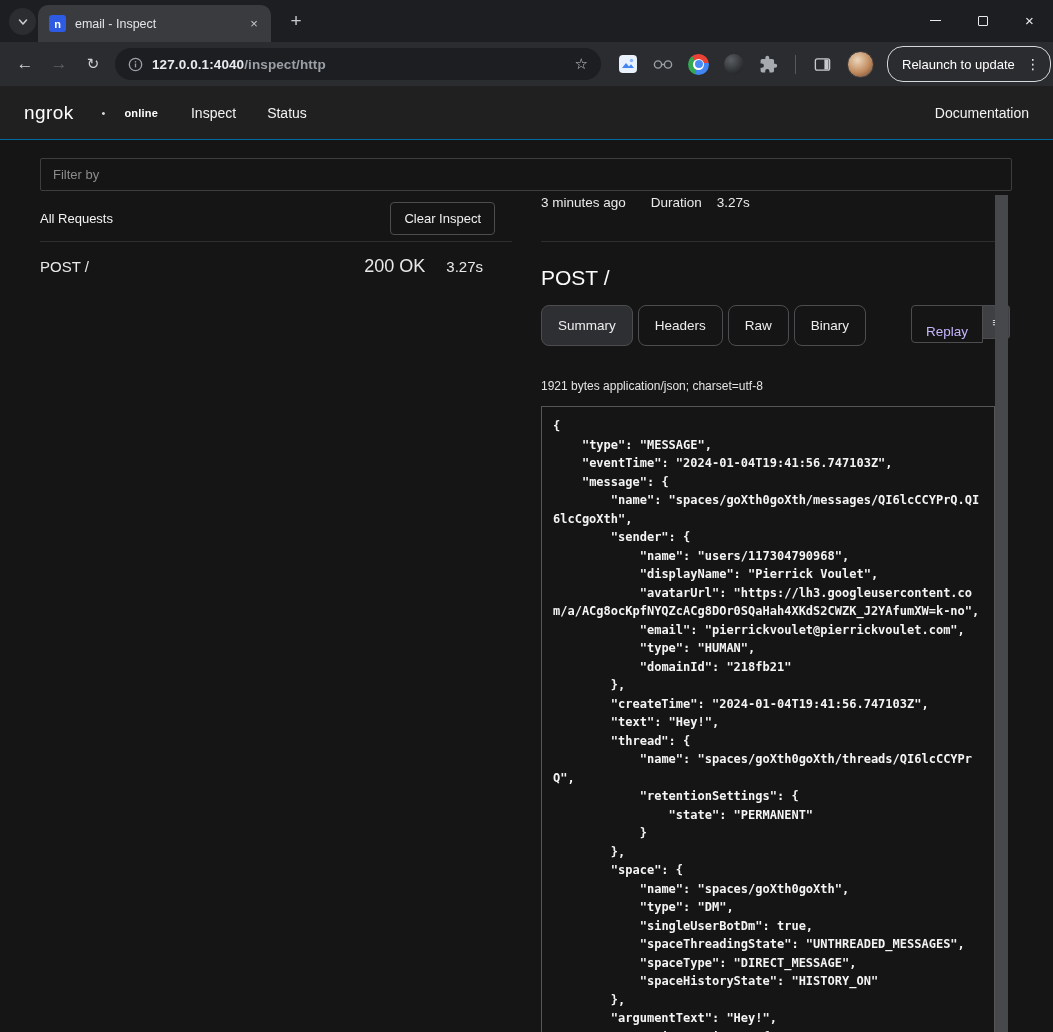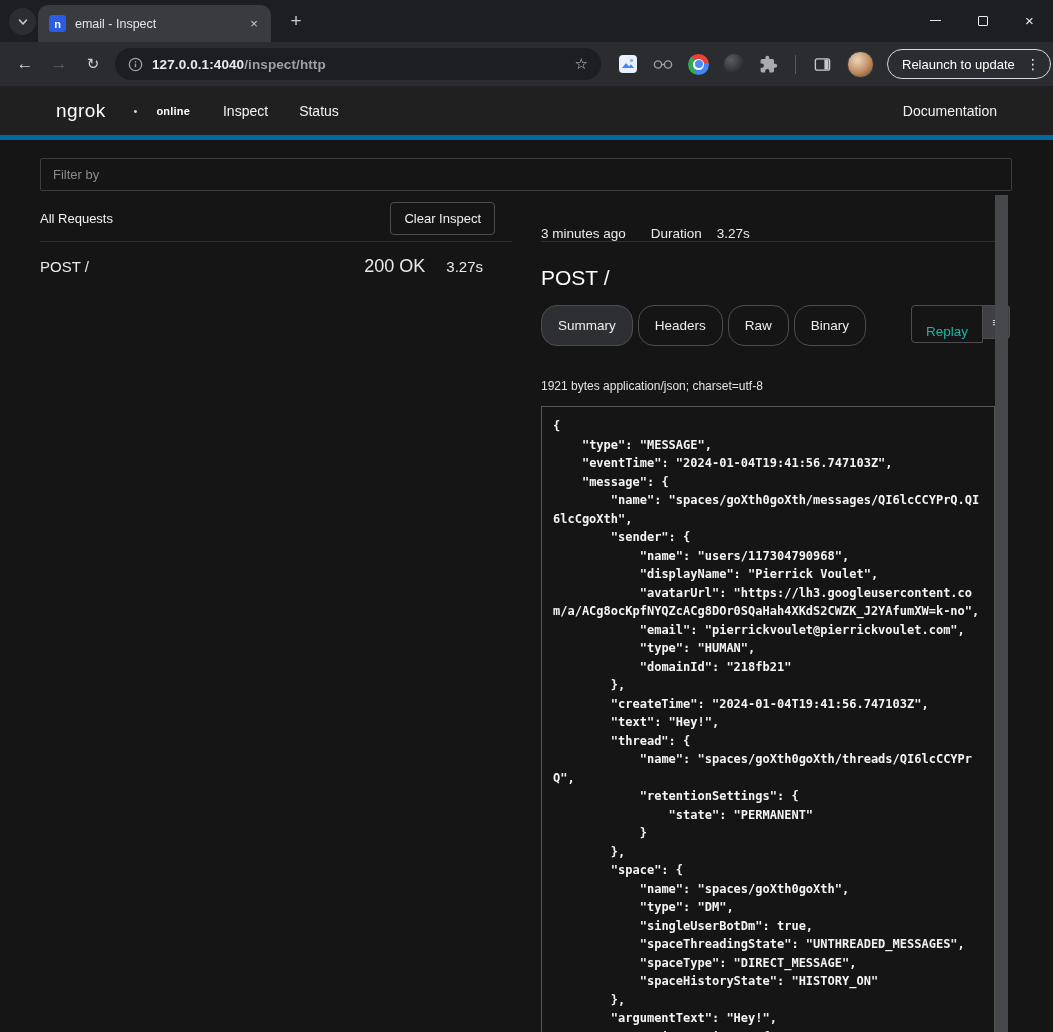--- a/index.html
+++ b/index.html
@@ -31,25 +31,25 @@
   .url-path{color:#9aa0a6;}
   .star{margin-left:auto;font-size:15px;color:#c7c9cc;cursor:pointer;}
   .ext-row{display:flex;align-items:center;gap:15px;margin-left:17px;flex:0 0 auto;}
   .ext-icon{cursor:pointer;display:flex;align-items:center;justify-content:center;}
   .chrome-icon{width:21px;height:21px;border-radius:50%;background:conic-gradient(from -40deg,#ea4335 0 120deg,#4285f4 0 240deg,#34a853 0 360deg);position:relative;}
   .chrome-icon::before{content:"";position:absolute;inset:5px;border-radius:50%;background:#fff;}
   .chrome-icon::after{content:"";position:absolute;inset:6.5px;border-radius:50%;background:#4a8cf7;}
   .dark-orb-icon{width:20px;height:20px;border-radius:50%;background:radial-gradient(circle at 35% 30%,#5a5d62,#26282b 75%);}
   .sep{width:1px;height:19px;background:#55585c;margin:0 2px;}
   .avatar{width:27px;height:27px;border-radius:50%;margin-left:15px;background:radial-gradient(circle at 38% 32%,#ecd6bb,#c08a5e 55%,#6b4a33 95%);flex:0 0 auto;cursor:pointer;border:1px solid #3a3b3e;}
-  .relaunch{margin-left:13px;height:30px;border:1px solid #d5d8dc;border-radius:16px;display:flex;align-items:center;gap:8px;padding:0 7px 0 14px;color:#fff;font-size:13px;cursor:pointer;flex:0 0 auto;white-space:nowrap;}
+  .relaunch{margin-left:13px;height:36px;border:1px solid #d5d8dc;border-radius:16px;display:flex;align-items:center;gap:8px;padding:0 7px 0 14px;color:#fff;font-size:13px;cursor:pointer;flex:0 0 auto;white-space:nowrap;}
   .kebab{font-size:14px;color:#e8eaed;padding:0 3px;cursor:pointer;}
 
   
-  .site-header{position:absolute;left:0;top:86px;width:100%;height:54px;background:#202020;display:flex;align-items:center;padding:0 56px;border-bottom:5px solid #0369a1;}
+  .site-header{position:absolute;left:0;top:86px;width:100%;height:54px;background:#202020;display:flex;align-items:center;padding:0 24px;border-bottom:1px solid #0369a1;}
   .brand{font-size:19px;color:#fdfdfd;letter-spacing:.4px;cursor:pointer;}
   .status-dot{margin-left:28px;color:#d8d8d8;font-size:11px;}
   .online{margin-left:19px;color:#ffffff;font-size:11px;font-weight:bold;letter-spacing:.2px;}
   .nav-item{margin-left:33px;color:#f2f2f2;font-size:14px;cursor:pointer;text-decoration:none;}
   .nav-item + .nav-item{margin-left:31px;}
   .nav-docs{margin-left:auto;color:#f2f2f2;font-size:14px;cursor:pointer;text-decoration:none;}
 
   
   .content{position:absolute;left:0;top:140px;width:100%;bottom:0;background:#151515;}
   .filter{position:absolute;left:40px;top:18px;width:972px;height:33px;background:transparent;border:1px solid #3e3e40;border-radius:2px;color:#ddd;font-size:13px;padding:0 12px;outline:none;font-family:inherit;}
@@ -58,29 +58,29 @@
   .left-panel{position:absolute;left:40px;top:55px;width:472px;}
   .panel-head{display:flex;align-items:center;height:47px;border-bottom:1px solid #2f2f2f;padding-right:17px;}
   .panel-title{font-size:13px;color:#f4f4f4;}
   .clear-btn{margin-left:auto;background:transparent;border:1px solid #4d4d4f;border-radius:4px;color:#f0f0f0;font-size:13px;padding:8px 13px;cursor:pointer;font-family:inherit;}
   .req-row{display:flex;align-items:center;height:48px;padding-right:29px;cursor:pointer;}
   .req-path{font-size:15px;color:#e9e9e9;}
   .req-status{margin-left:auto;font-size:18px;color:#e9e9e9;}
   .req-dur{margin-left:21px;font-size:15px;color:#e9e9e9;}
 
   .right-panel{position:absolute;left:541px;top:55px;width:454px;}
-  .detail-head{display:flex;align-items:flex-end;height:47px;border-bottom:1px solid #2f2f2f;font-size:13.5px;color:#eaeaea;}
+  .detail-head{display:flex;align-items:flex-start;height:47px;border-bottom:1px solid #2f2f2f;font-size:13.5px;color:#eaeaea;}
   .dur-label{margin-left:25px;}
   .dur-val{margin-left:15px;}
   .detail-title{margin-top:24px;font-size:21px;color:#fbfbfb;}
   .tabs-row{margin-top:15px;display:flex;gap:5px;align-items:flex-start;}
-  .tab-btn{background:transparent;border:1px solid #4d4d4f;border-radius:16px;color:#ededed;font-size:13.5px;padding:12px 16px;cursor:pointer;font-family:inherit;}
+  .tab-btn{background:transparent;border:1px solid #4d4d4f;border-radius:8px;color:#ededed;font-size:13.5px;padding:12px 16px;cursor:pointer;font-family:inherit;}
   .tab-btn.active{background:#2e2f32;}
   .replay-group{margin-left:auto;display:flex;}
-  .replay-btn{height:34px;padding:18px 14px;background:transparent;border:1px solid #4d4d4f;border-radius:4px 0 0 4px;color:#14b8a6;font-size:13.5px;cursor:pointer;font-family:inherit;margin-left:40px;}
+  .replay-btn{height:34px;padding:18px 14px;background:transparent;border:1px solid #4d4d4f;border-radius:4px 0 0 4px;color:#c4b5fd;font-size:13.5px;cursor:pointer;font-family:inherit;margin-left:40px;}
   .replay-menu{height:34px;width:27px;background:#3f4043;border:1px solid #4d4d4f;border-left:none;border-radius:0 4px 4px 0;color:#d8d8d8;font-size:13px;cursor:pointer;display:flex;align-items:center;justify-content:center;font-family:inherit;}
   .content-meta{margin-top:33px;font-size:12px;color:#e4e4e4;}
   .code-block{margin-top:13px;border:1px solid #565656;padding:10px 11px;font-family:"DejaVu Sans Mono",monospace;font-size:12px;line-height:18.5px;font-weight:bold;color:#f4f4f4;white-space:pre-wrap;word-break:break-all;height:700px;overflow:hidden;}
   .scrollbar{position:absolute;left:995px;top:55px;bottom:0;width:13px;background:#47484c;cursor:pointer;}
 </style>
 </head>
 <body>
 
 <div id="screen">
 

